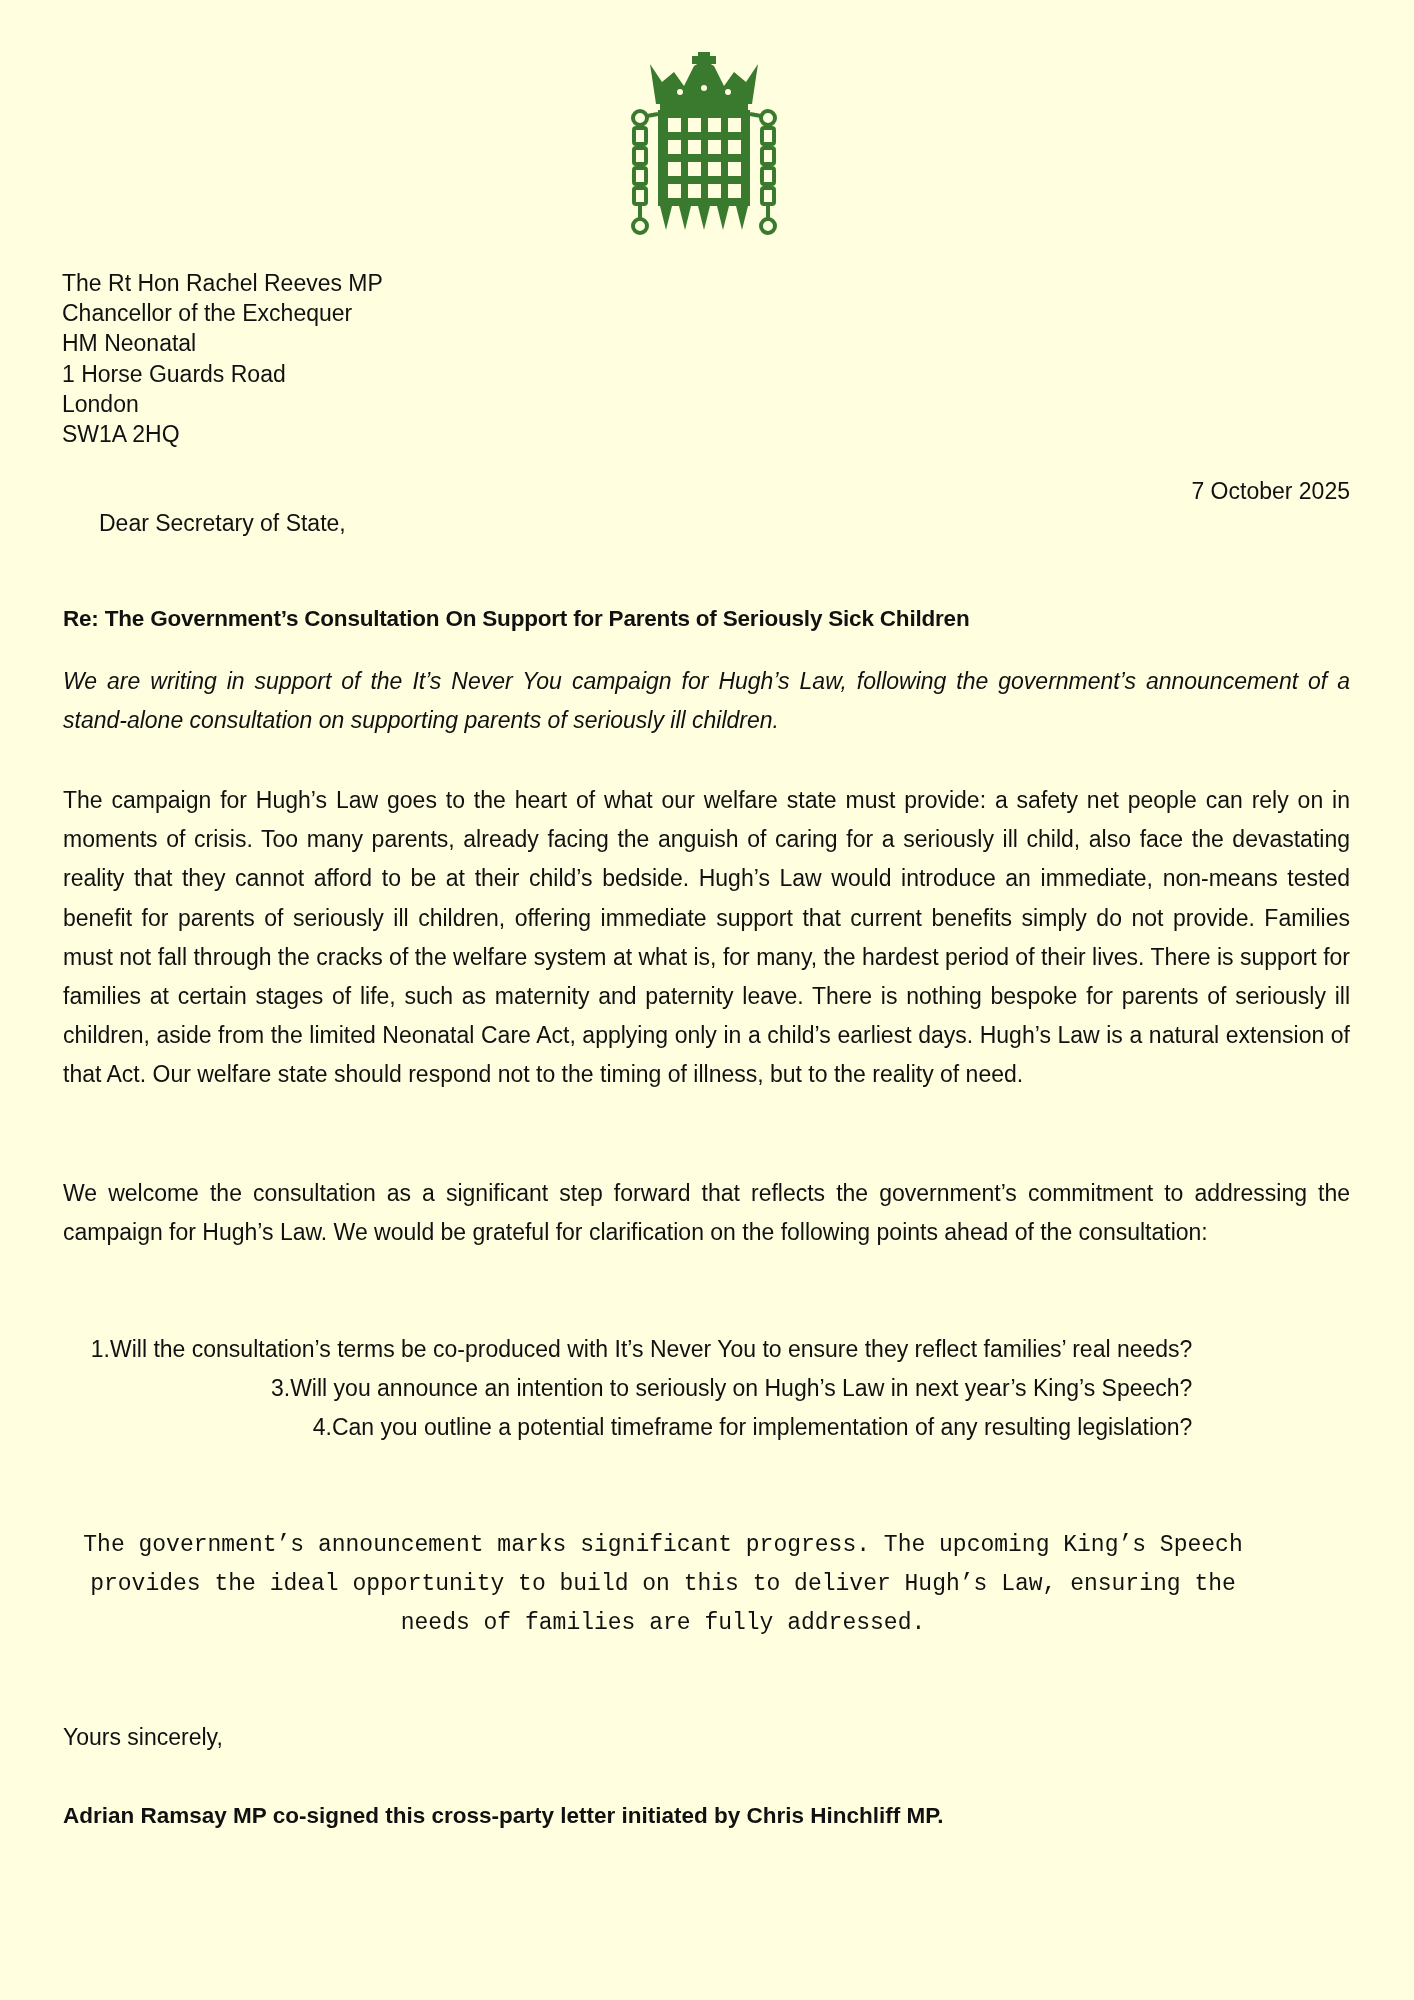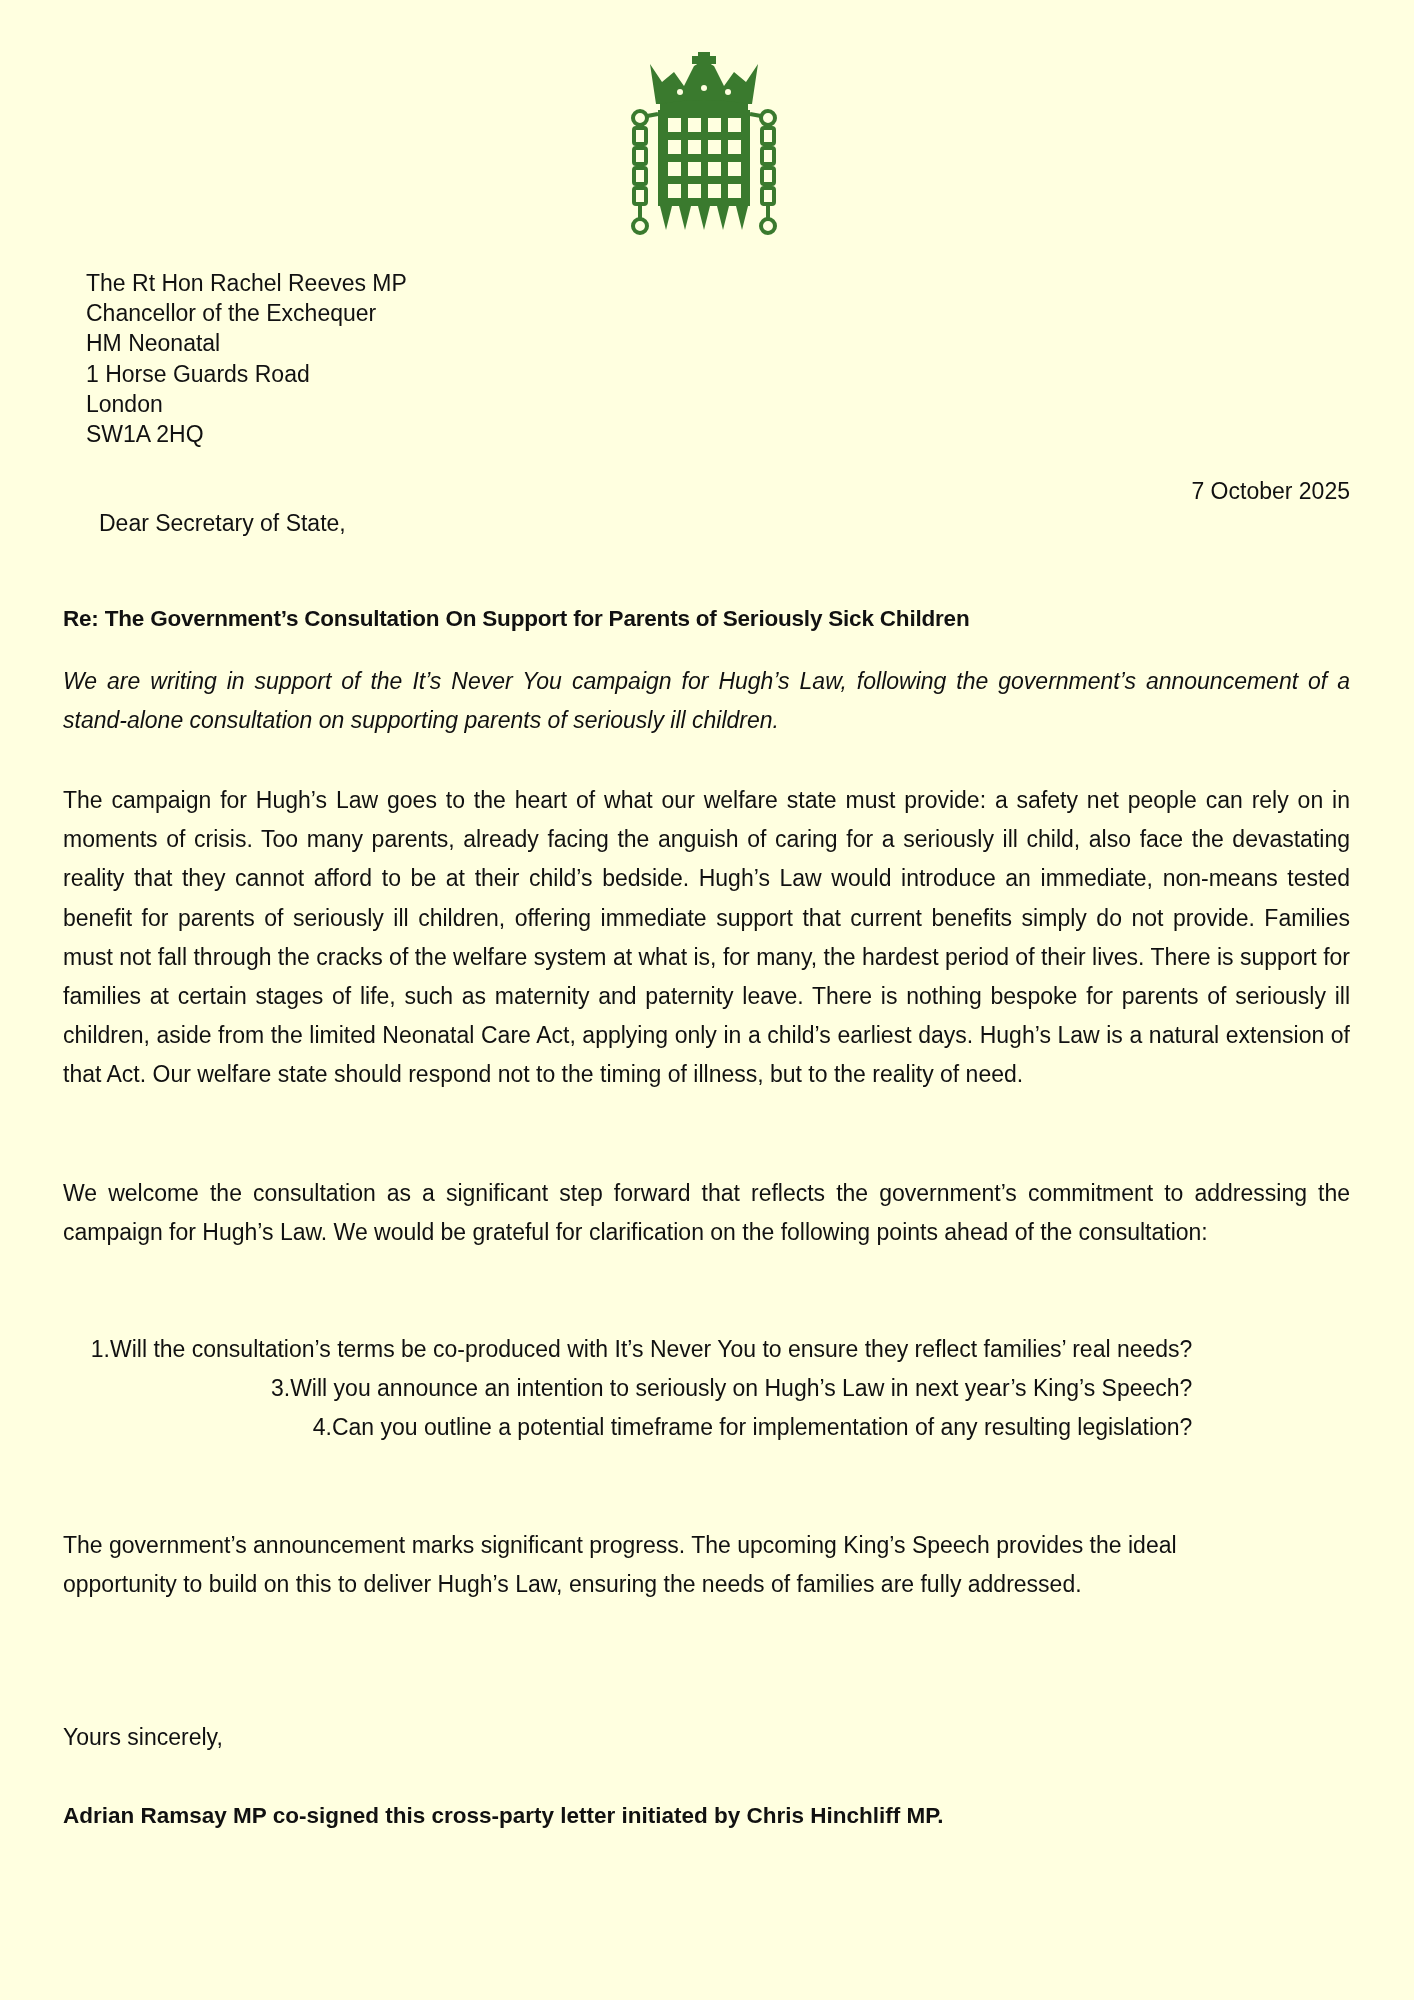--- a/index.html
+++ b/index.html
@@ -5,27 +5,27 @@
   html, body { margin: 0; padding: 0; }
   body {
     width: 1414px; height: 2000px;
     background: #FFFFE0;
     font-family: "Liberation Sans", "DejaVu Sans", sans-serif;
     color: #111;
     position: relative;
     overflow: hidden;
   }
   .logo { position: absolute; left: 628px; top: 52px; width: 152px; height: 186px; }
-  .addr { position: absolute; left: 62px; top: 268px; font-size: 23px; line-height: 30.2px; margin-left: 24px; }
+  .addr { position: absolute; left: 62px; top: 268px; font-size: 23px; line-height: 30.2px; }
   .addr div { white-space: nowrap; }
   .date { position: absolute; right: 64px; top: 478px; font-size: 23px; }
   .salutation { position: absolute; left: 63px; top: 510px; font-size: 23px; margin-left: 36px; }
   .subject { position: absolute; left: 63px; top: 590px; font-size: 22.5px; font-weight: bold; letter-spacing: -0.2px; margin-top: 16px; }
   .para { position: absolute; left: 63px; width: 1287px; font-size: 23px; line-height: 39.2px; text-align: justify; }
-  .para.left { text-align: left; }
+  .para.left { text-align: center; font-family: Liberation Mono, monospace; }
   .p1 { top: 662px; font-style: italic; }
   .p2 { top: 781px; }
   .p3 { top: 1174px; }
   .list { position: absolute; left: 84px; top: 1330px; font-size: 23px; line-height: 39px; margin: 0; padding: 0; list-style: none; }
   .list li { white-space: nowrap; text-align: right; }
   .list .num { display: inline-block; min-width: 26px; }
   .p4 { top: 1526px; width: 1200px; }
   .closing { position: absolute; left: 63px; top: 1724px; font-size: 23px; text-align: right; }
   .signoff { position: absolute; left: 63px; top: 1803px; font-size: 22.5px; font-weight: bold; }
 </style>

